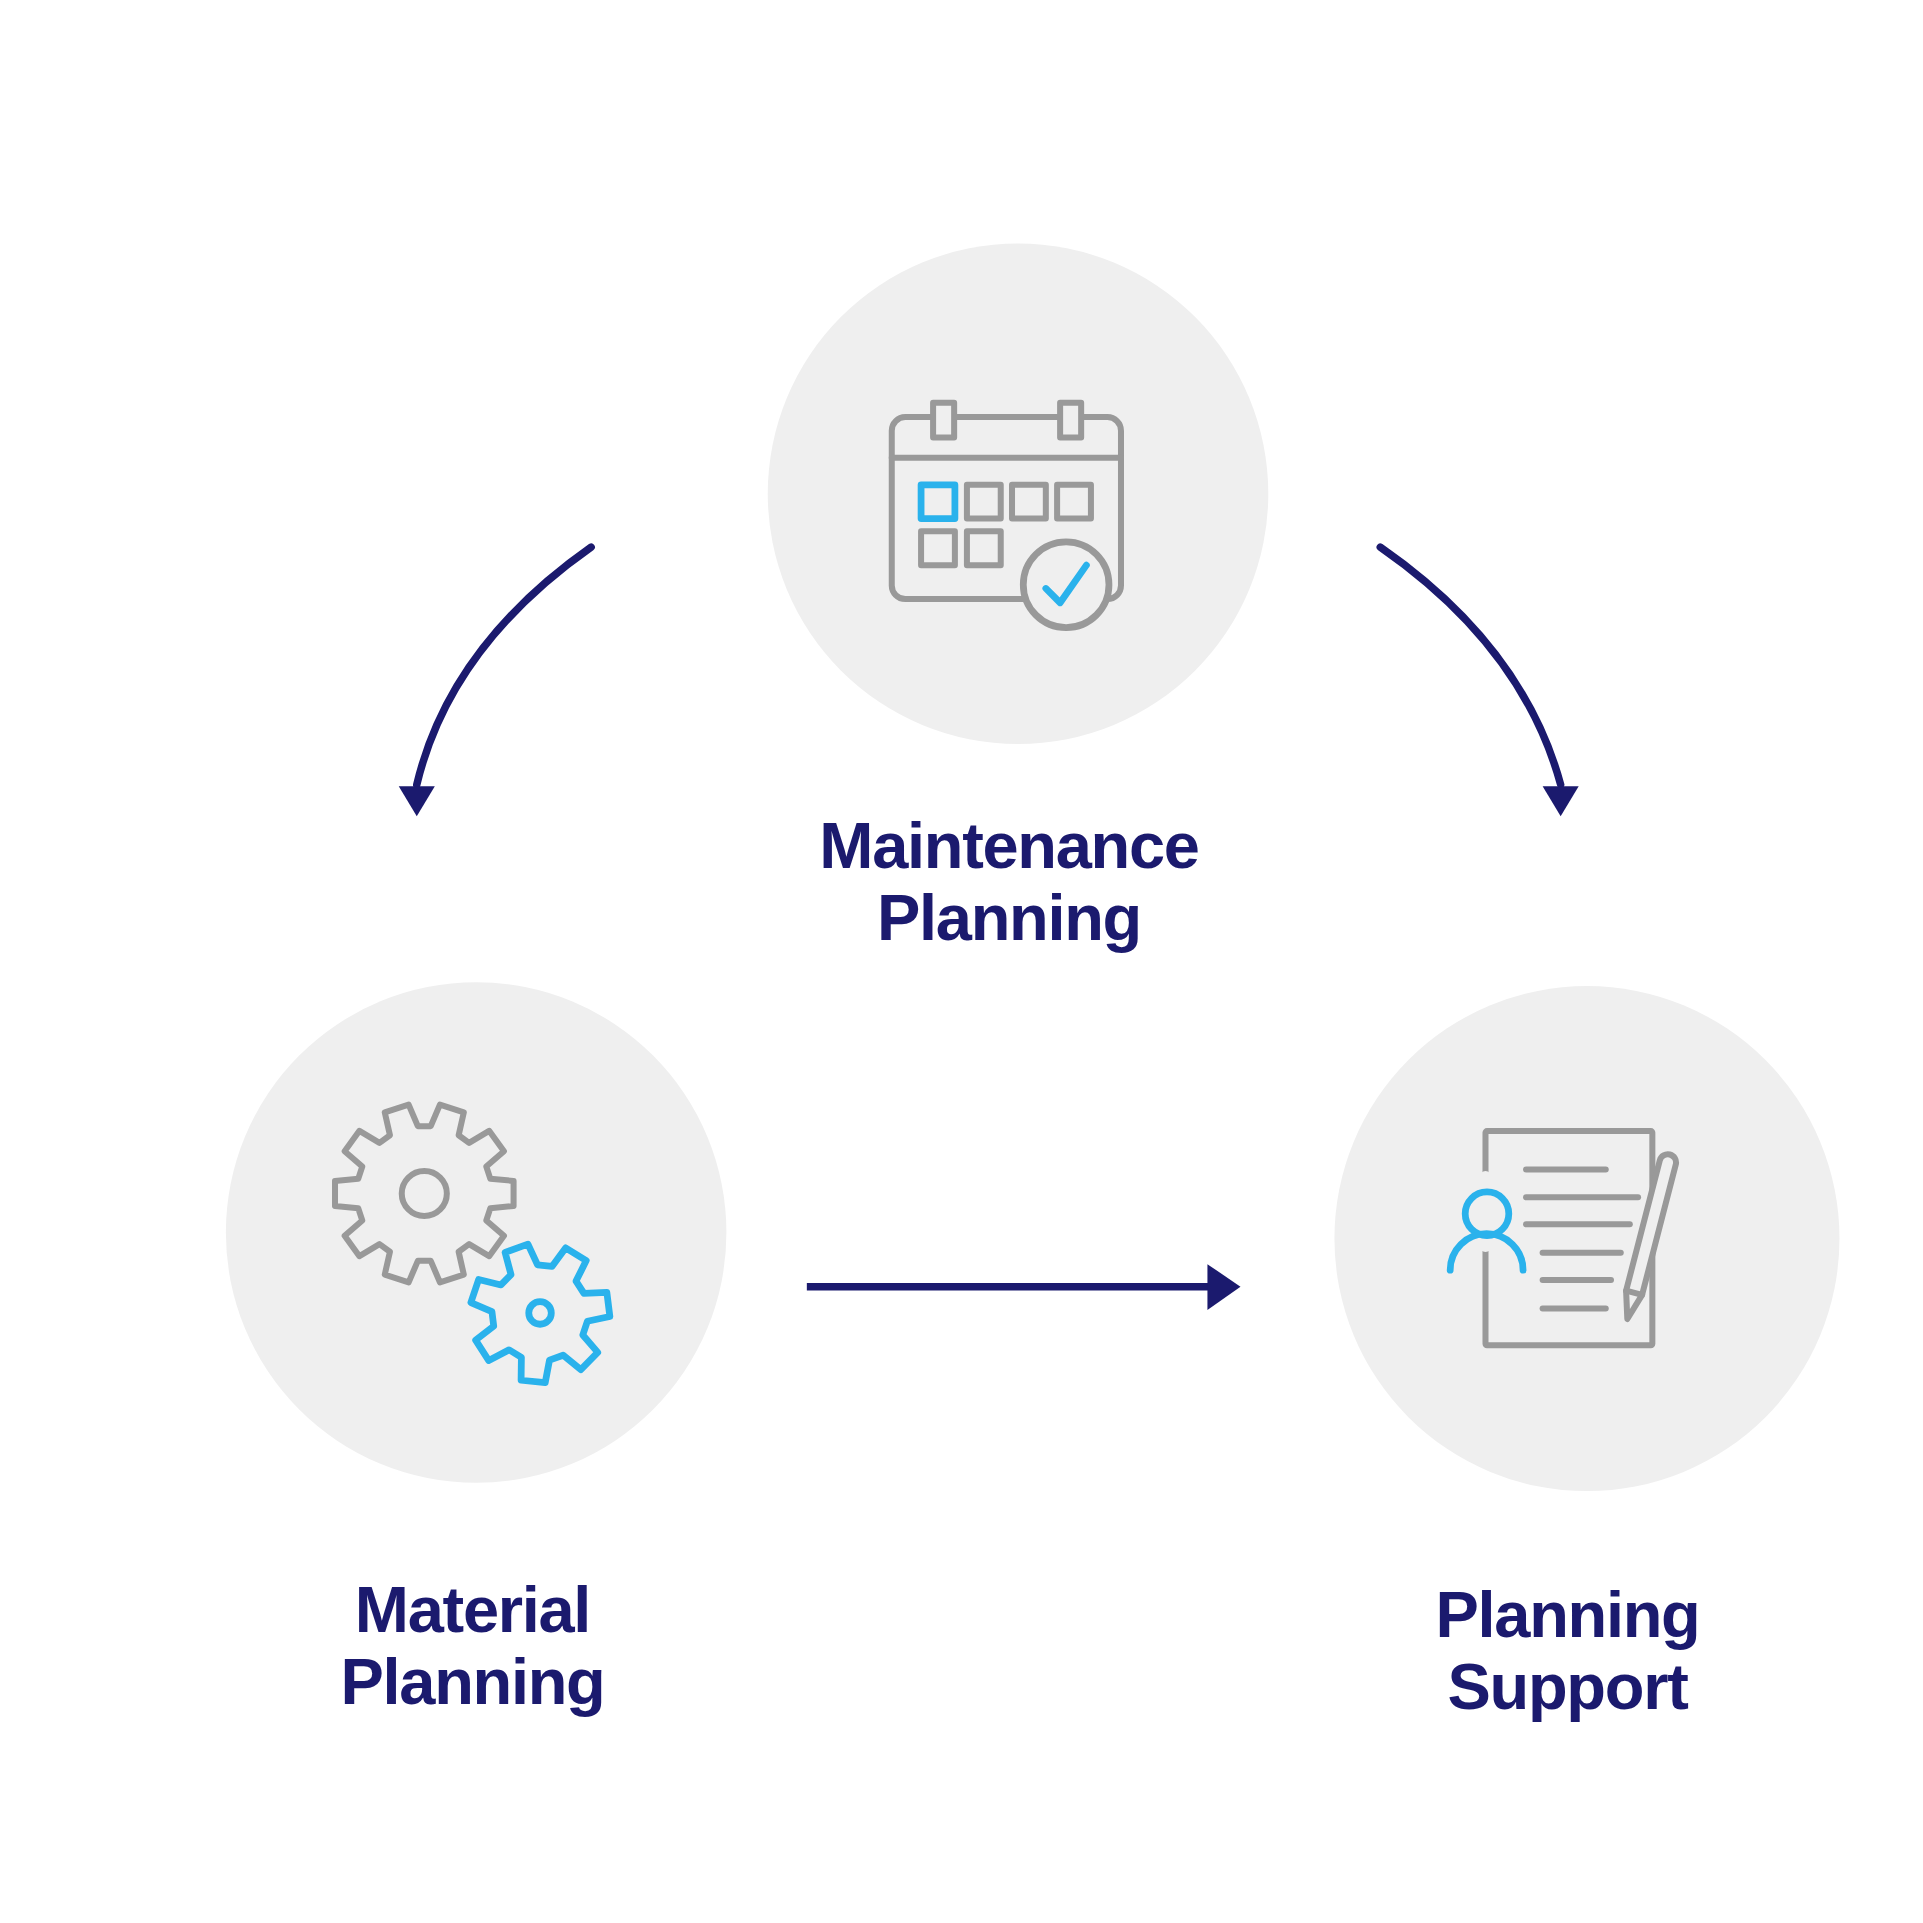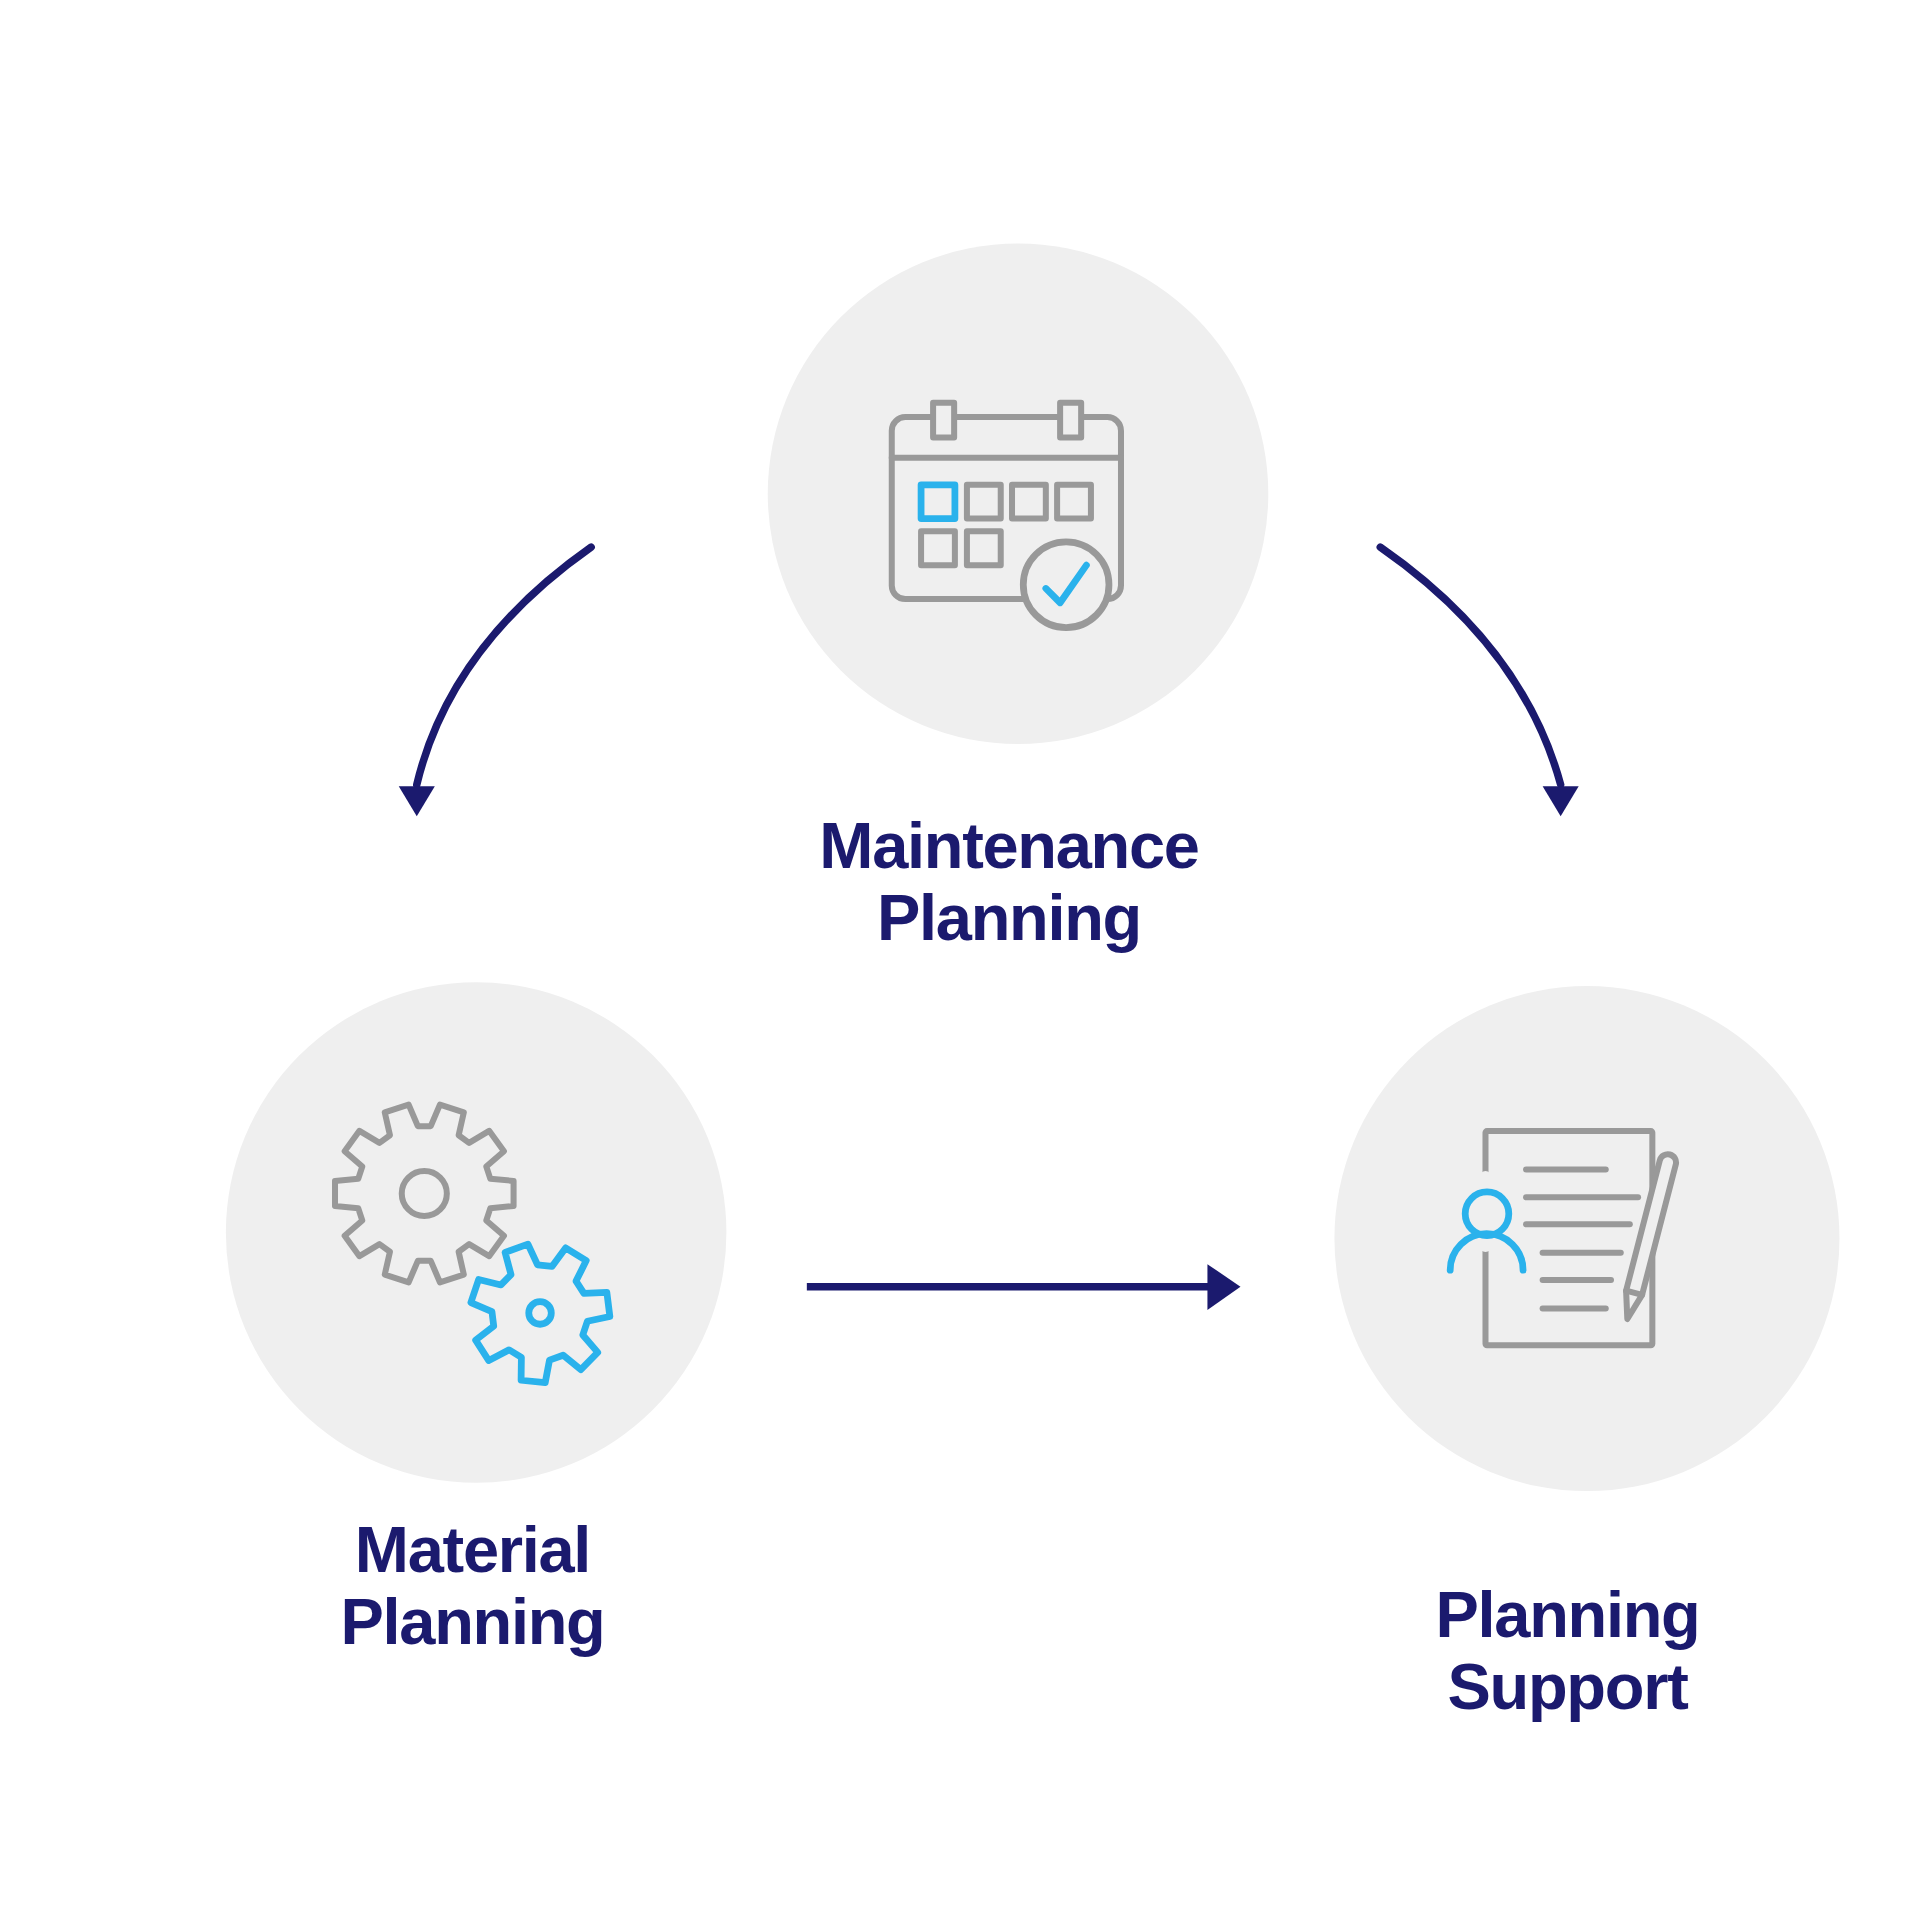--- a/index.html
+++ b/index.html
@@ -16,21 +16,21 @@
     position:absolute;
     font-weight:700;
     font-size:65px;
     line-height:72px;
     letter-spacing:-0.02em;
     color:#1b1a6e;
     text-align:center;
     white-space:pre-line;
   }
   .label-maintenance{left:627px;top:810px;width:676px;}
-  .label-material{left:128px;top:1514px;width:601px;}
+  .label-material{left:128px;top:1574px;width:601px;}
   .label-support{left:1223px;top:1579px;width:601px;}
 </style>
 </head>
 <body>
 
 <div class="canvas">
 
   <svg class="scene" width="1924" height="1924" viewBox="0 0 2560 2560">
 
     <circle cx="1296" cy="657" r="333" fill="#efefef"></circle>

